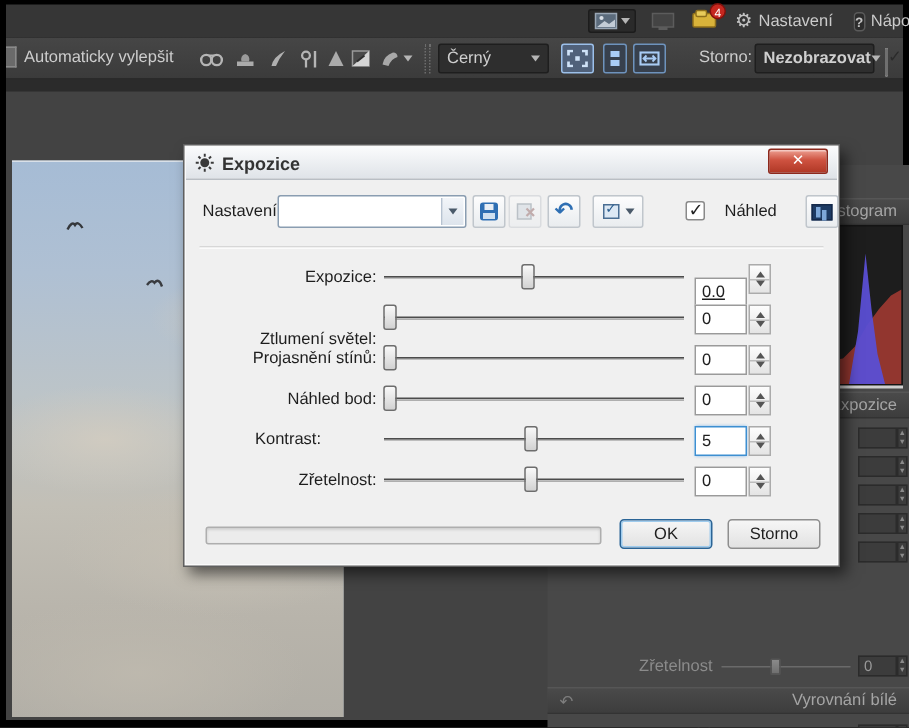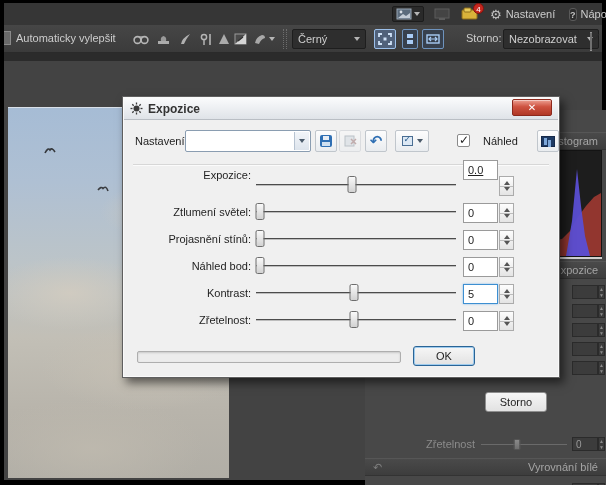--- a/index.html
+++ b/index.html
@@ -195,21 +195,21 @@
           <rect x="1" y="7" width="6" height="4" fill="#a9ccf5"></rect>
         </svg>
     </div>
     <div class="viewbtn" style="left:418px;">
       <svg width="14" height="10">
           <rect x="1" y="1" width="12" height="8" fill="none" stroke="#a9ccf5" stroke-width="1.4"></rect>
           <path d="M3 5 L11 5 M5 3 L3 5 L5 7 M9 3 L11 5 L9 7" stroke="#a9ccf5" stroke-width="1.2" fill="none"></path>
         </svg>
     </div>
     <span class="tool-label" style="left:462px;">Storno:</span>
-    <div class="darksel" style="left:499px;width:96px;">
+    <div class="darksel" style="left:499px;width:80px;font-weight:bold;">
       <span>Nezobrazovat</span>
       <span class="caret"></span>
     </div>
     <div class="abs" style="left:586px;top:8px;"><span class="chk"></span></div>
   </div>
 
   <div class="abs" id="workspace">
     <div class="abs" id="understrip"></div>
 
     <div class="abs" id="photo">
@@ -322,31 +322,31 @@
       <span class="dcaret" style="margin-left:4px;"></span>
     </div>
     <span class="dchk" style="left:334px;top:37px;"></span>
     <span class="dlg-label" style="left:360px;top:38px;">Náhled</span>
     <div class="ibtn" style="left:414px;">
         <span class="histic"></span>
       </div>
 
     <div id="dlg-sep"></div>
 
-    <span class="srow-label" style="top:72px;">Expozice:</span>
+    <span class="srow-label" style="top:82px;">Expozice:</span>
     <div class="dslider" style="top:79px;">
         <div class="dtrack"></div>
         <div class="dthumb" style="left: 48%;"></div>
       </div>
-    <div class="dval" style="top:63px;text-decoration:underline;">0.0</div>
+    <div class="dval" style="top:88px;text-decoration:underline;">0.0</div>
     <div class="dspin" style="top:79px;">
         <span class="dspin-mid"></span>
       </div>
 
-    <span class="srow-label" style="top:109px;">Ztlumení světel:</span>
+    <span class="srow-label" style="top:123px;">Ztlumení světel:</span>
     <div class="dslider" style="top:106px;">
         <div class="dtrack"></div>
         <div class="dthumb" style="left: 2%;"></div>
       </div>
     <div class="dval" style="top:106px;">0</div>
     <div class="dspin" style="top:106px;">
         <span class="dspin-mid"></span>
       </div>
 
     <span class="srow-label" style="top:136px;">Projasnění stínů:</span>
@@ -362,21 +362,21 @@
     <span class="srow-label" style="top:163px;">Náhled bod:</span>
     <div class="dslider" style="top:160px;">
         <div class="dtrack"></div>
         <div class="dthumb" style="left: 2%;"></div>
       </div>
     <div class="dval" style="top:160px;">0</div>
     <div class="dspin" style="top:160px;">
         <span class="dspin-mid"></span>
       </div>
 
-    <span class="srow-label" style="top:190px;">Kontrast:</span>
+    <span class="srow-label" style="top:190px;text-align:center;">Kontrast:</span>
     <div class="dslider" style="top:187px;">
         <div class="dtrack"></div>
         <div class="dthumb" style="left: 49%;"></div>
       </div>
     <div class="dval focus" style="top:187px;">5</div>
     <div class="dspin" style="top:187px;">
         <span class="dspin-mid"></span>
       </div>
 
     <span class="srow-label" style="top:217px;">Zřetelnost:</span>
@@ -384,16 +384,16 @@
         <div class="dtrack"></div>
         <div class="dthumb" style="left: 49%;"></div>
       </div>
     <div class="dval" style="top:214px;">0</div>
     <div class="dspin" style="top:214px;">
         <span class="dspin-mid"></span>
       </div>
 
     <div id="progress"></div>
     <div class="btn default" style="left:290px;">OK</div>
-    <div class="btn" style="left:362px;margin-top:46px;">Storno</div>
+    <div class="btn" style="left:362px;">Storno</div>
   </div>
 
 </div>
 
 </body></html>

